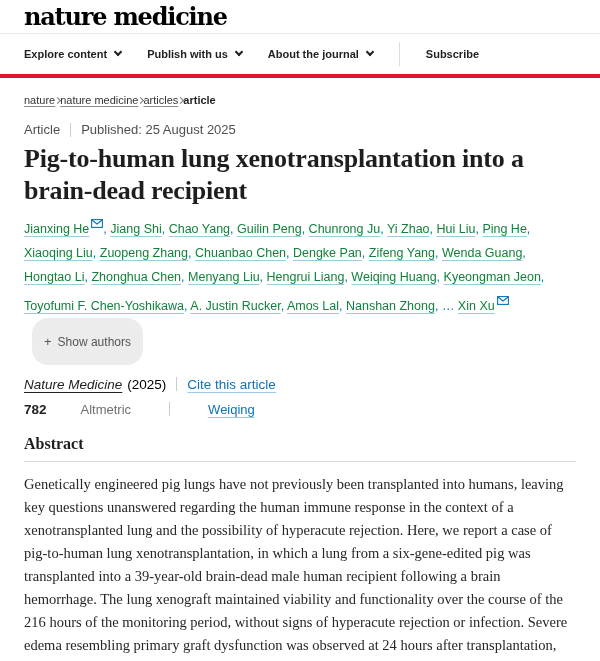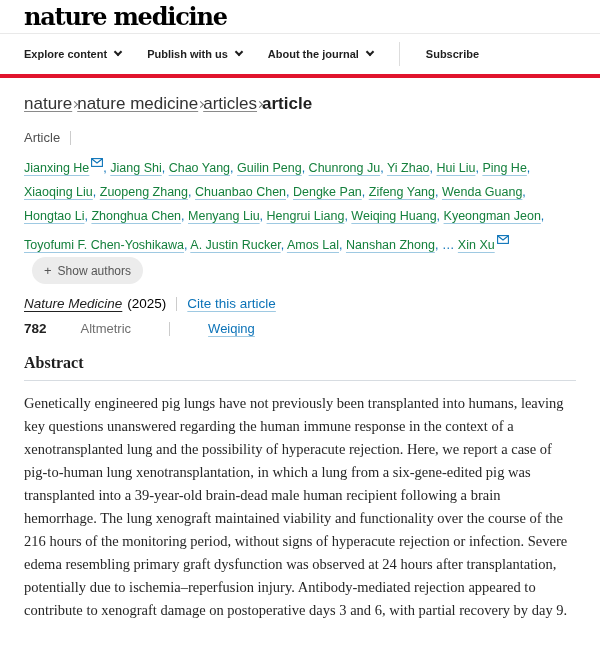--- a/index.html
+++ b/index.html
@@ -14,42 +14,42 @@
   .nav-item { font-size:11px; font-weight:700; color:#1f1f1f; text-decoration:none;
               cursor:pointer; display:inline-flex; align-items:center; gap:8px; white-space:nowrap; }
   .chevron { width:6px; height:6px; border-right:2px solid #1f1f1f; border-bottom:2px solid #1f1f1f;
              transform:rotate(45deg); display:inline-block; margin-top:-4px; }
   .nav-divider { width:1px; height:24px; background:#ddd; }
   .brand-rule { height:4px; background:#e1142d; }
 
   main { padding:0 24px; }
 
   
-  .breadcrumb { margin-top:16px; font-size:17px; color:#444; display:flex; align-items:center; }
+  .breadcrumb { margin-top:16px; font-size:11px; color:#444; display:flex; align-items:center; }
   .crumb-link { color:#333; text-decoration:underline; text-underline-offset:2px;
                 text-decoration-color:#8a8a8a; cursor:pointer; }
   .crumb-current { font-weight:700; color:#1f1f1f; }
   .crumb-sep { width:5px; height:5px; border-right:1.5px solid #777; border-bottom:1.5px solid #777;
                transform:rotate(-45deg); display:inline-block; }
 
   
   .meta-row { margin-top:16px; font-size:13px; color:#4f4f4f; display:flex; align-items:center; }
   .vdiv { width:1px; height:14px; background:#ccc; display:inline-block; margin:0 10px; }
 
   
   h1.title { margin-top:6px; font-family:"Liberation Serif", serif; font-weight:700;
              font-size:26px; line-height:1.2; letter-spacing:-0.2px; color:#1e1e1e; }
 
   
   .authors { margin-top:6px; font-size:12.5px; line-height:24px; color:#555; }
   .author-link { color:#15803d; text-decoration:underline; text-decoration-color:#9ec9e2;
                  text-underline-offset:2.5px; cursor:pointer; white-space:nowrap; }
   .author-sep, .authors-ellipsis { color:#0c73b8; }
   .env-icon { display:inline-block; margin-left:2px; vertical-align:5px; }
-  .show-authors { border:none; background:#ececec; border-radius:16px; padding:6px 12px;
+  .show-authors { border:none; background:#ececec; border-radius:16px; padding:16px 12px;
                   font-size:12px; color:#555; font-family:inherit; cursor:pointer;
                   margin-left:8px; vertical-align:middle; white-space:nowrap; }
   .plus { margin-right:6px; font-size:13px; color:#555; }
 
   
   .cite-row { margin-top:12px; font-size:13.5px; color:#555; display:flex; align-items:center; }
   .journal-link { color:#222; text-decoration:underline; text-underline-offset:2.5px;
                   cursor:pointer; font-style:italic; }
   .year { margin-left:5px; color:#000000; }
   .blue-link { color:#0c73b8; text-decoration:underline; text-decoration-color:#9ec9e2;
@@ -88,22 +88,24 @@
       <a class="crumb-link">nature medicine</a>
       <span class="crumb-sep"></span>
       <a class="crumb-link">articles</a>
       <span class="crumb-sep"></span>
       <span class="crumb-current">article</span>
     </nav>
 
   <div class="meta-row">
     <span>Article</span>
     <span class="vdiv"></span>
+    <span>Published: 25 August 2025</span>
   </div>
 
+  <h1 class="title">Pig-to-human lung xenotransplantation into a brain-dead recipient</h1>
 
   <p class="authors">
     <span><a class="author-link">Jianxing He<span class="env-icon"><svg width="12" height="9" viewBox="0 0 12 9">
               <rect x="0.6" y="0.6" width="10.8" height="7.8" fill="none" stroke="#0c73b8" stroke-width="1.1"></rect>
               <path d="M0.6 0.8 L6 5 L11.4 0.8" fill="none" stroke="#0c73b8" stroke-width="1.1"></path>
             </svg></span></a><span class="author-sep">, </span><a class="author-link">Jiang Shi</a><span class="author-sep">, </span><a class="author-link">Chao Yang</a><span class="author-sep">, </span><a class="author-link">Guilin Peng</a><span class="author-sep">, </span><a class="author-link">Chunrong Ju</a><span class="author-sep">, </span><a class="author-link">Yi Zhao</a><span class="author-sep">, </span><a class="author-link">Hui Liu</a><span class="author-sep">, </span><a class="author-link">Ping He</a><span class="author-sep">, </span><a class="author-link">Xiaoqing Liu</a><span class="author-sep">, </span><a class="author-link">Zuopeng Zhang</a><span class="author-sep">, </span><a class="author-link">Chuanbao Chen</a><span class="author-sep">, </span><a class="author-link">Dengke Pan</a><span class="author-sep">, </span><a class="author-link">Zifeng Yang</a><span class="author-sep">, </span><a class="author-link">Wenda Guang</a><span class="author-sep">, </span><a class="author-link">Hongtao Li</a><span class="author-sep">, </span><a class="author-link">Zhonghua Chen</a><span class="author-sep">, </span><a class="author-link">Menyang Liu</a><span class="author-sep">, </span><a class="author-link">Hengrui Liang</a><span class="author-sep">, </span><a class="author-link">Weiqing Huang</a><span class="author-sep">, </span><a class="author-link">Kyeongman Jeon</a><span class="author-sep">, </span><a class="author-link">Toyofumi F. Chen-Yoshikawa</a><span class="author-sep">, </span><a class="author-link">A. Justin Rucker</a><span class="author-sep">, </span><a class="author-link">Amos Lal</a><span class="author-sep">, </span><a class="author-link">Nanshan Zhong</a><span class="author-sep">, </span><span class="authors-ellipsis">… </span><a class="author-link">Xin Xu<span class="env-icon"><svg width="12" height="9" viewBox="0 0 12 9">
               <rect x="0.6" y="0.6" width="10.8" height="7.8" fill="none" stroke="#0c73b8" stroke-width="1.1"></rect>
               <path d="M0.6 0.8 L6 5 L11.4 0.8" fill="none" stroke="#0c73b8" stroke-width="1.1"></path>
             </svg></span></a></span>
     <button class="show-authors">

